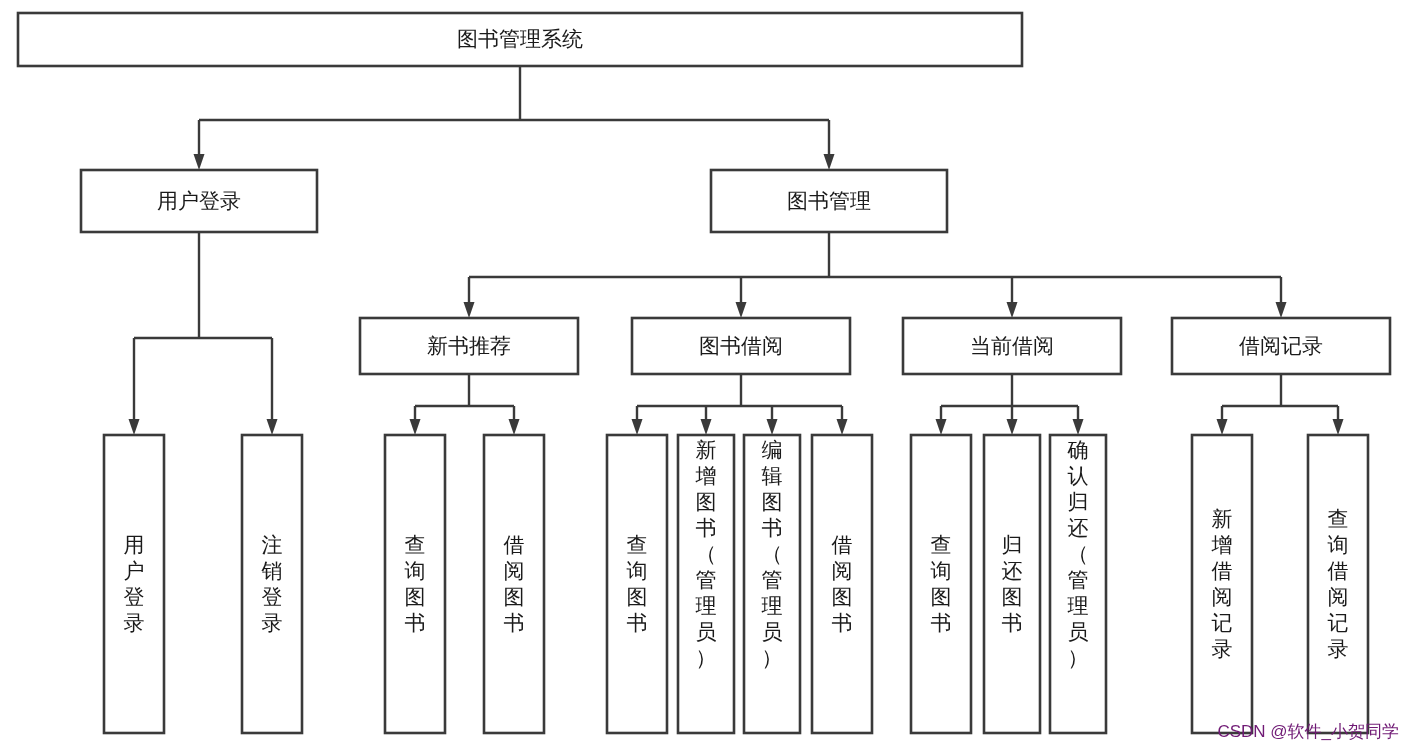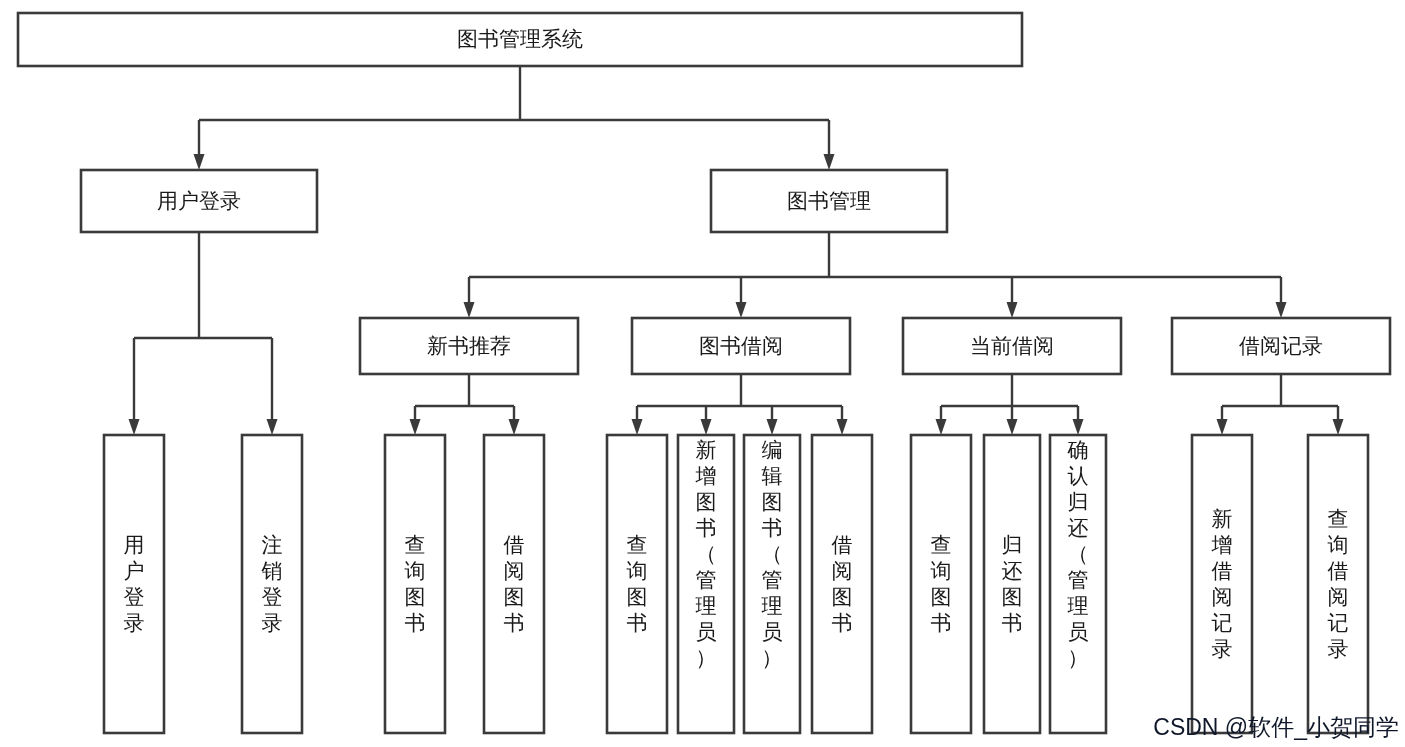--- a/index.html
+++ b/index.html
@@ -52,22 +52,22 @@
   }
   .arrow-head {
     fill: #3a3a3a;
     stroke: none;
   }
   .watermark-text {
     position: absolute;
     right: 6px;
     bottom: 4px;
     font-family: "Liberation Sans", "DejaVu Sans", sans-serif;
-    font-size: 23px;
-    color: #0f172a;
+    font-size: 17px;
+    color: #701a75;
     white-space: nowrap;
     user-select: none;
   }
 </style>
 </head>
 <body>
 
 <div id="diagram-root">
   <svg class="diagram-canvas" viewBox="0 0 1405 747">
     <g id="edge-layer">

